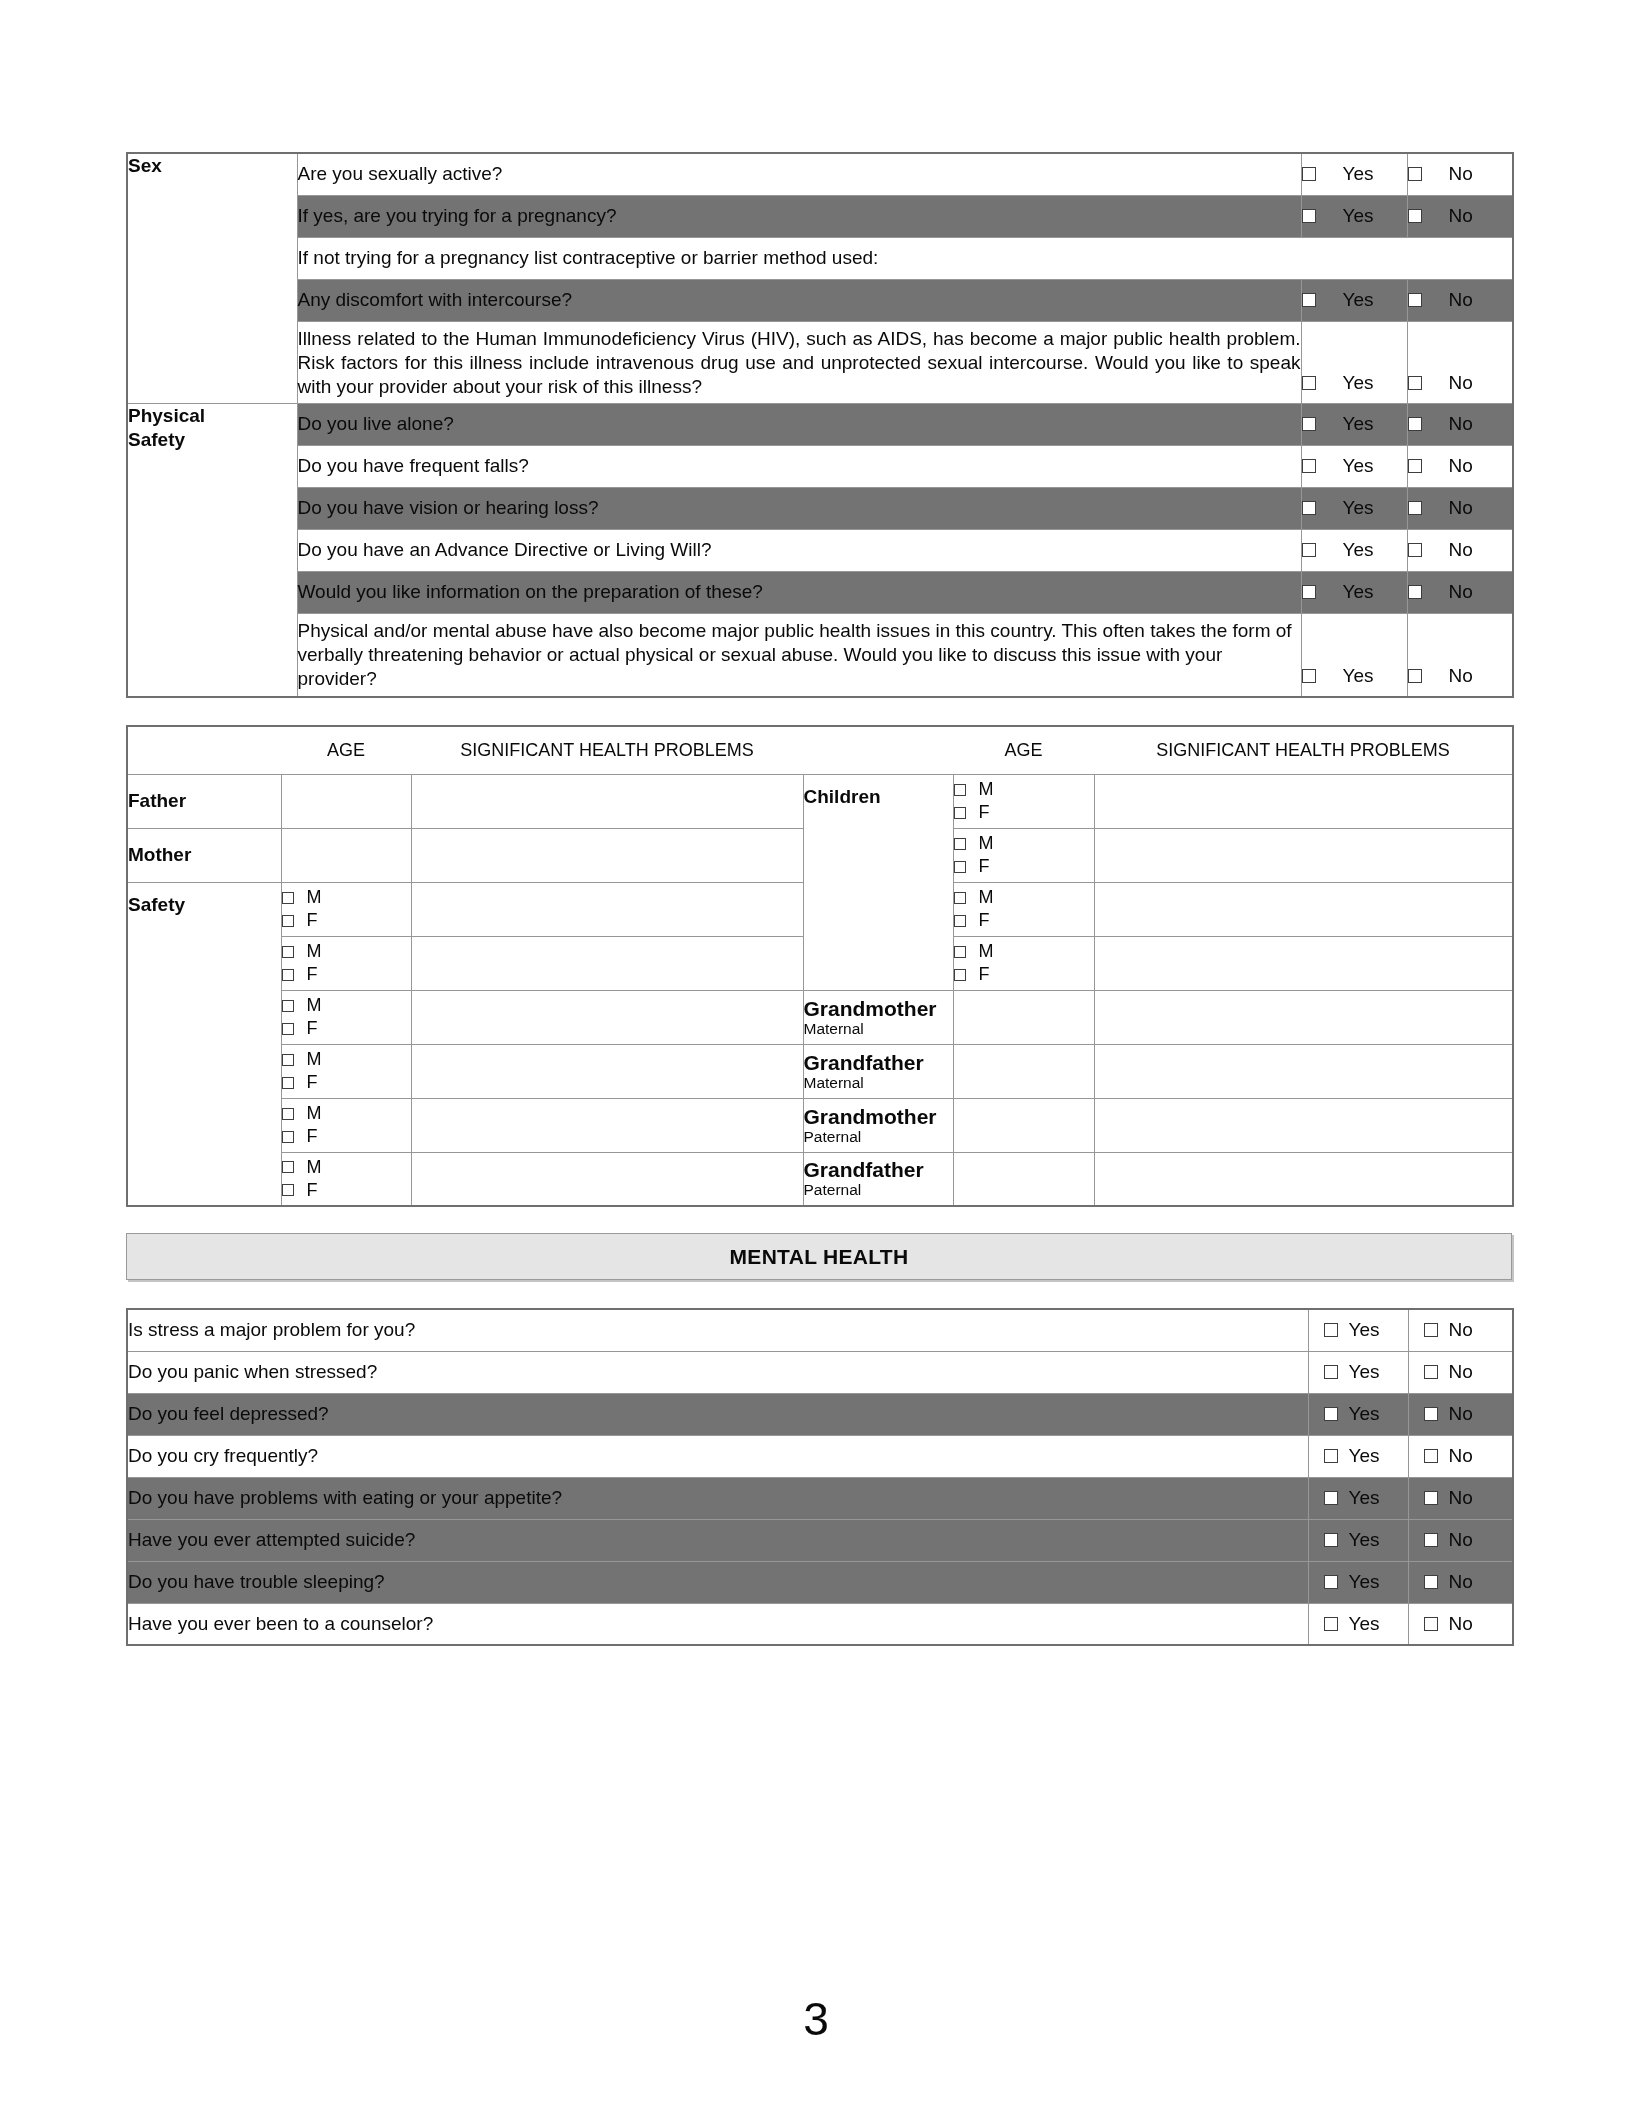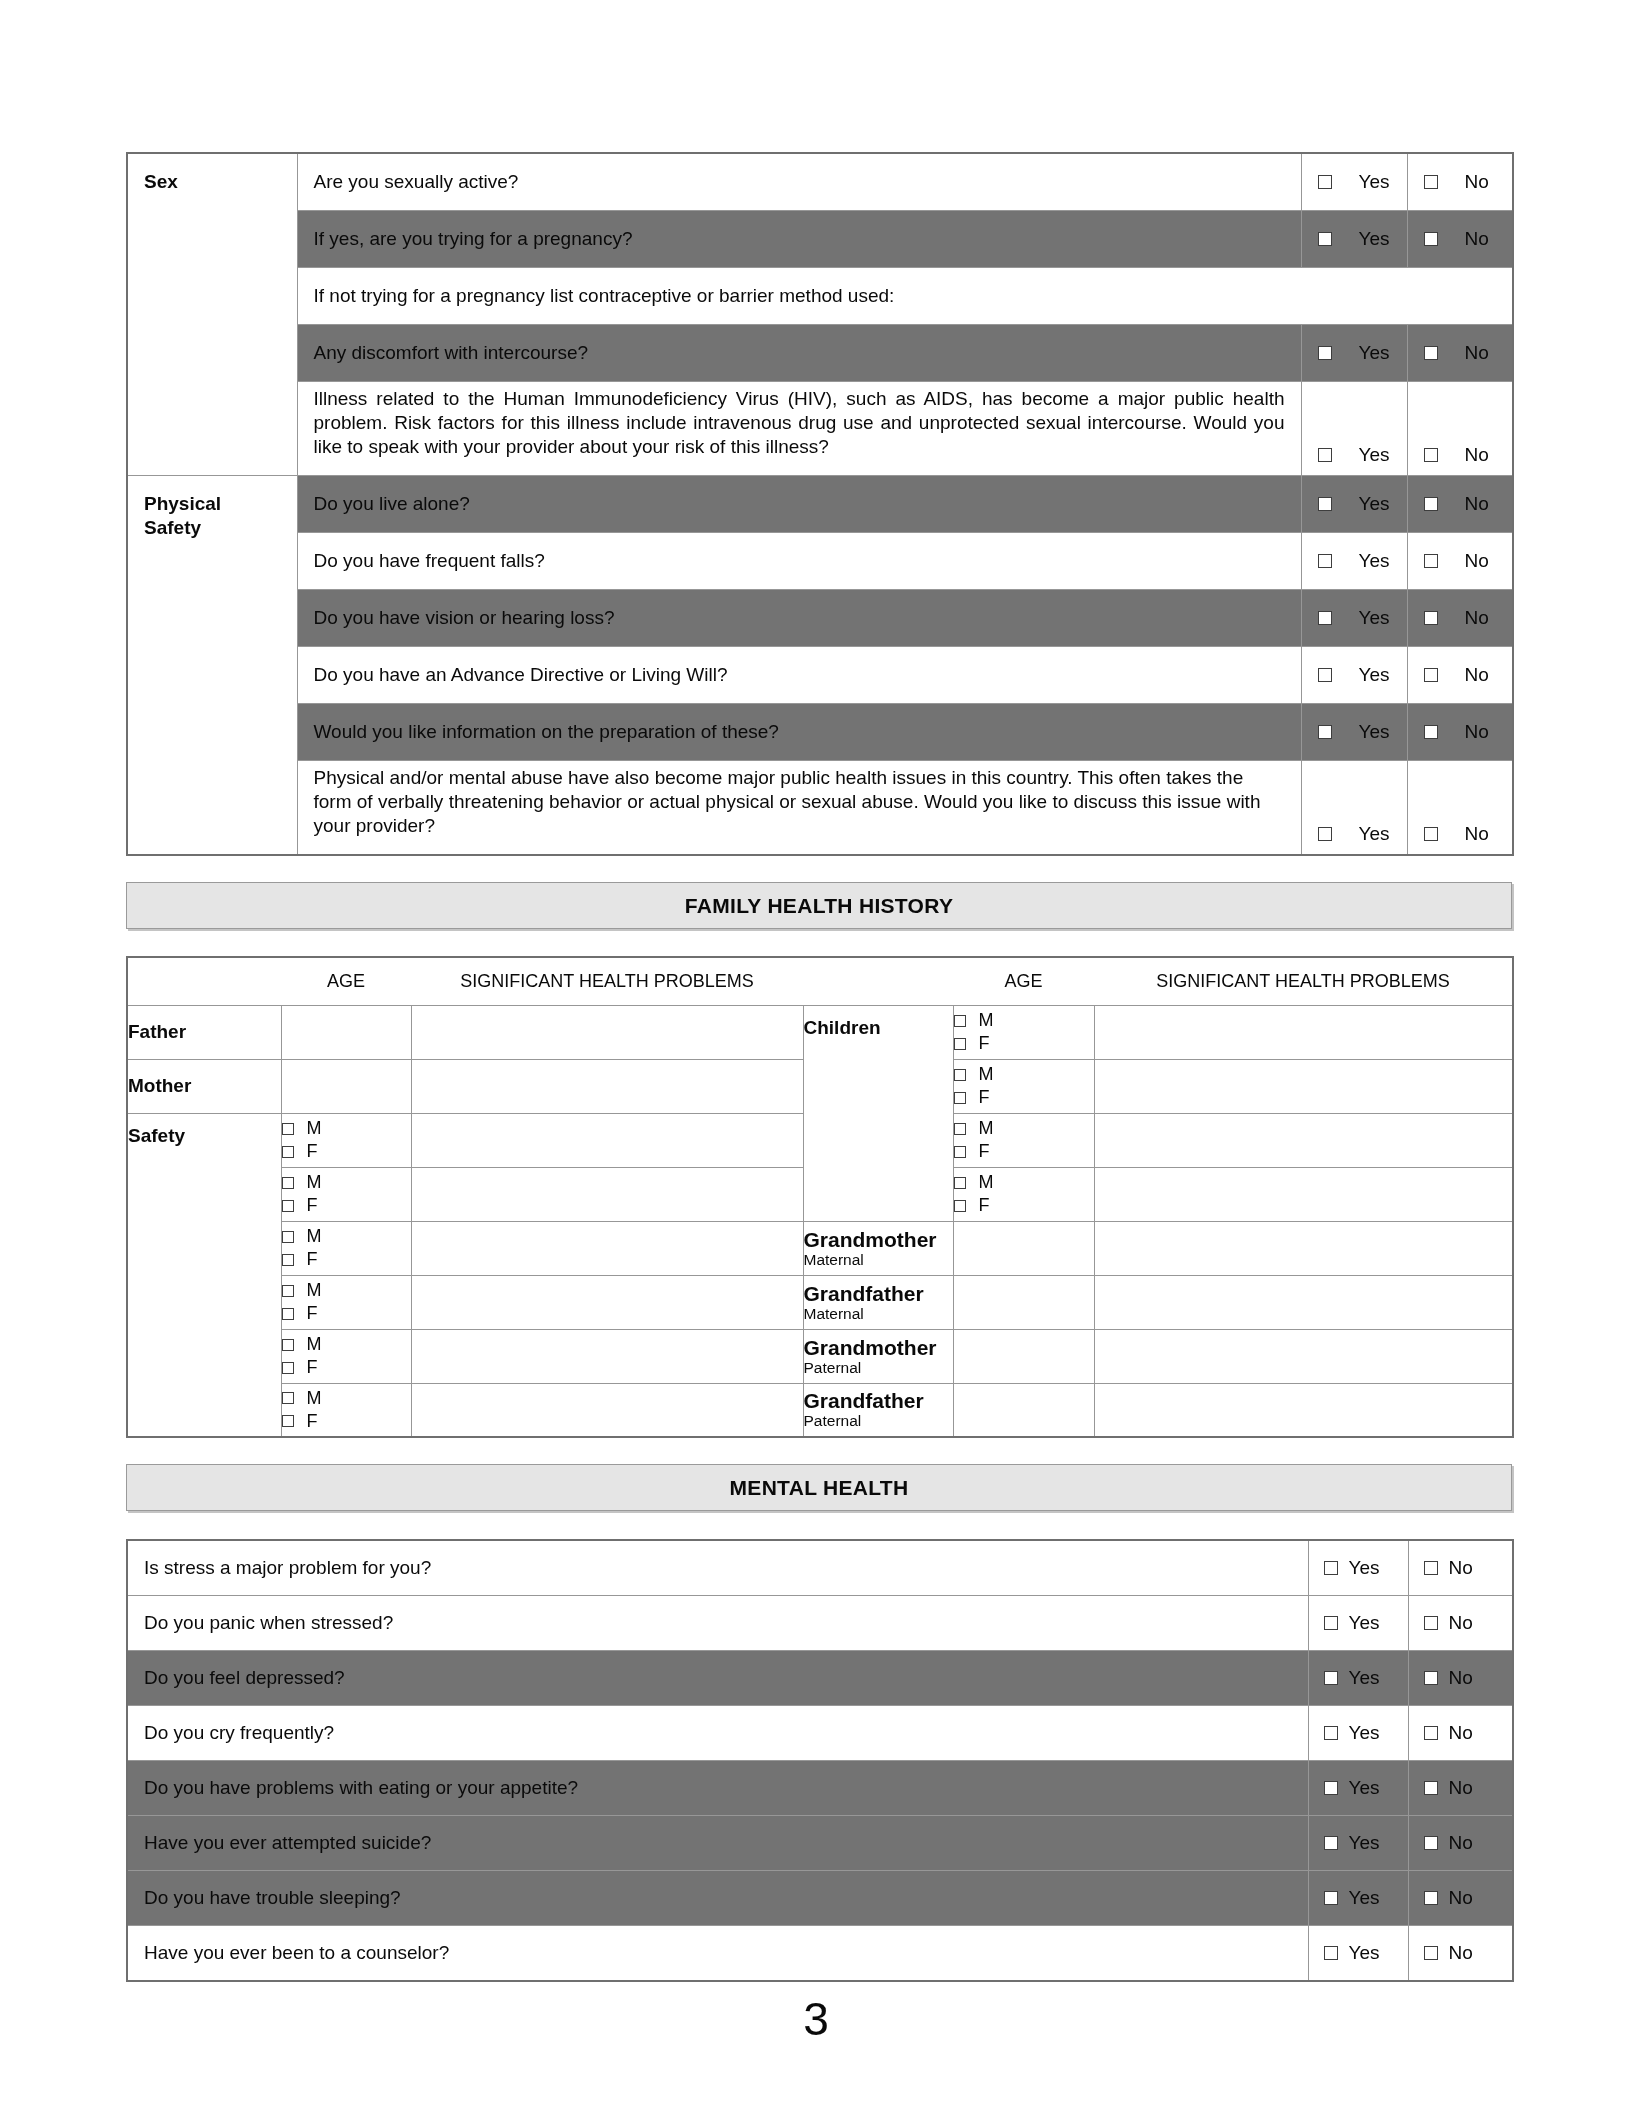--- a/index.html
+++ b/index.html
@@ -5,21 +5,21 @@
   * { box-sizing: border-box; }
   html,body { margin:0; padding:0; background:#ffffff; }
   .page {
     position:relative; width:1632px; height:2112px; background:#ffffff;
     font-family:"Liberation Sans","DejaVu Sans",sans-serif; color:#0a0a0a; overflow:hidden;
   }
   .content { position:absolute; left:126px; top:152px; width:1386px; }
 
   table { border-collapse:collapse; table-layout:fixed; width:1386px; }
   .qtable, .ftable, .mtable { border:2.5px solid #6f6f6f; }
-  .qtable td, .mtable td { border:1.5px solid #979797; padding:16px; }
+  .qtable td, .mtable td { border:1.5px solid #979797; padding:0; }
   .ftable td { border:1.5px solid #979797; padding:0; }
   .ftable th { border:none; border-bottom:1.5px solid #979797; padding:0; }
 
   tr.rh  { height:42px; }
   tr.rt1 { height:82px; }
   tr.rt2 { height:84px;margin-left:14px; }
   tr.fh  { height:48px; }
   tr.fr  { height:54px; }
 
   td.shaded { background:#737373; }
@@ -199,23 +199,20 @@
                 <span class="yn-t">Yes</span>
               </span></td>
         <td class="yn-cell bottom"><span class="yn-inner">
                 <span class="cb"></span>
                 <span class="yn-t">No</span>
               </span></td>
       </tr>
     </tbody>
       </table>
 
-    <div class="bar">
-      <span>FAMILY HEALTH HISTORY</span>
-    </div>
 
     <table class="ftable">
       <colgroup>
           <col style="width:154px">
           <col style="width:130px">
           <col style="width:392px">
           <col style="width:150px">
           <col style="width:141px">
           <col style="width:419px">
         </colgroup>

